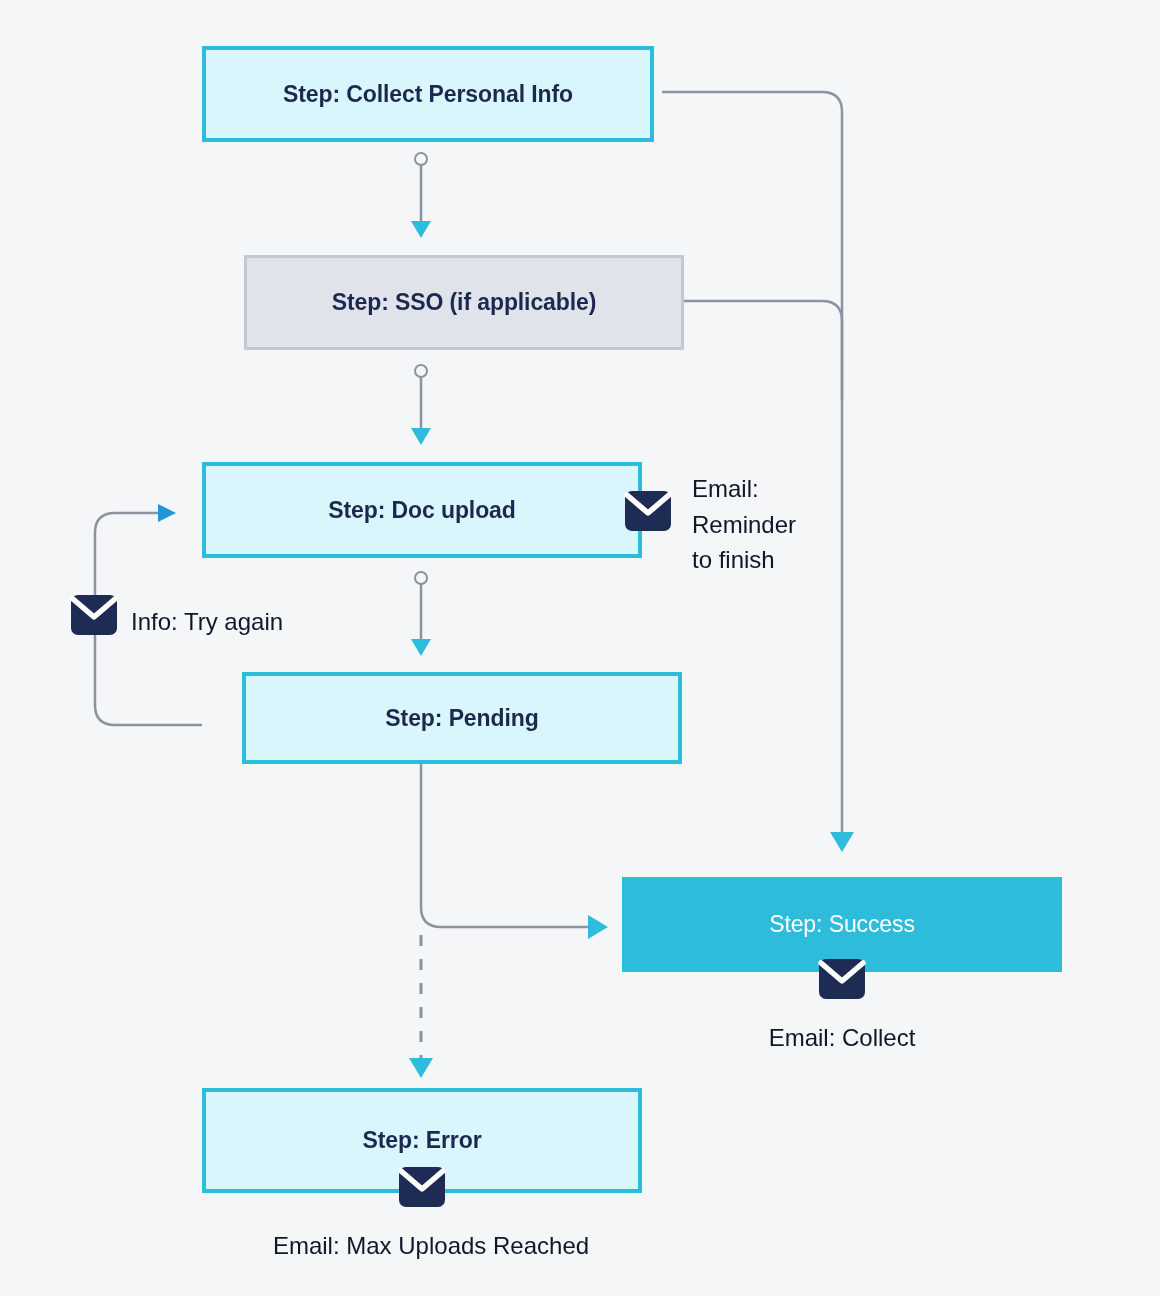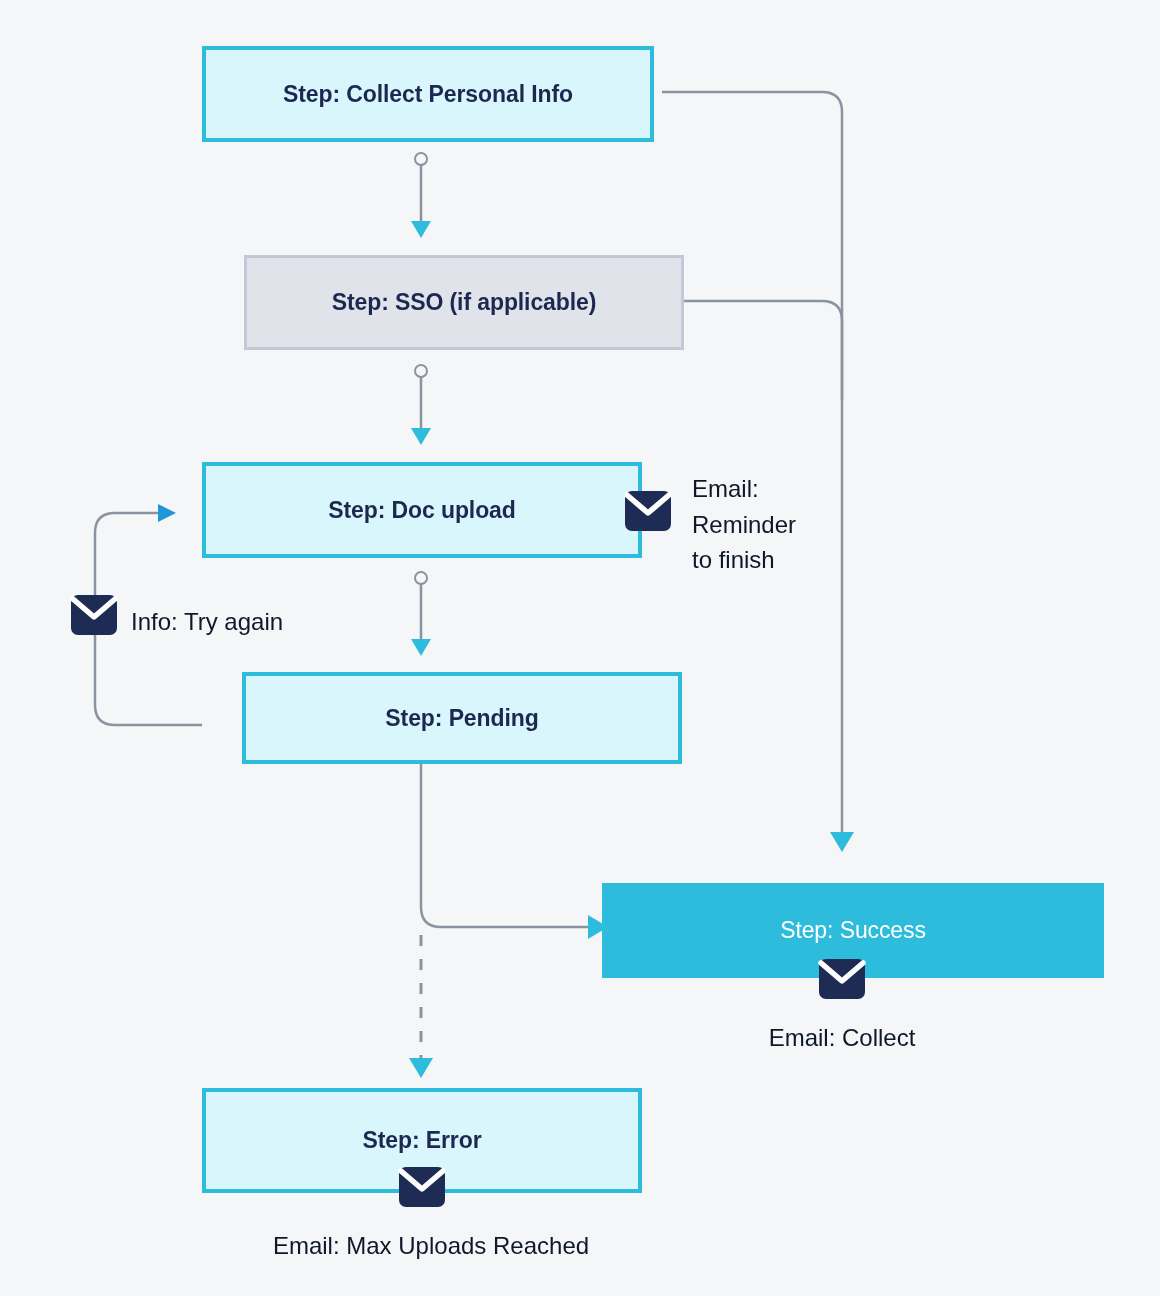--- a/index.html
+++ b/index.html
@@ -132,21 +132,21 @@
 </div>
 
 <div class="node-box style-cyan" style="left:202px; top:462px; width:440px; height:96px;">
   <span class="node-label">Step: Doc upload</span>
 </div>
 
 <div class="node-box style-cyan" style="left:202px; top:672px; width:440px; height:92px;margin-left:40px;">
   <span class="node-label">Step: Pending</span>
 </div>
 
-<div class="node-box style-solid" style="left:602px; top:877px; width:502px; height:95px;margin-top:6px;">
+<div class="node-box style-solid" style="left:622px; top:877px; width:440px; height:95px;">
   <span class="node-label">Step: Success</span>
 </div>
 
 <div class="node-box style-cyan" style="left:202px; top:1088px; width:440px; height:105px;">
   <span class="node-label">Step: Error</span>
 </div>
 
 <svg class="env-icon" style="left:624px; top:487px;" viewBox="0 0 48 48">
   <rect x="1" y="4" width="46" height="40" rx="7" fill="#1d2b55"></rect>
   <path d="M 3 8 L 24 26 L 45 8" fill="none" stroke="#ffffff" stroke-width="5.5" stroke-linecap="round" stroke-linejoin="round"></path>

